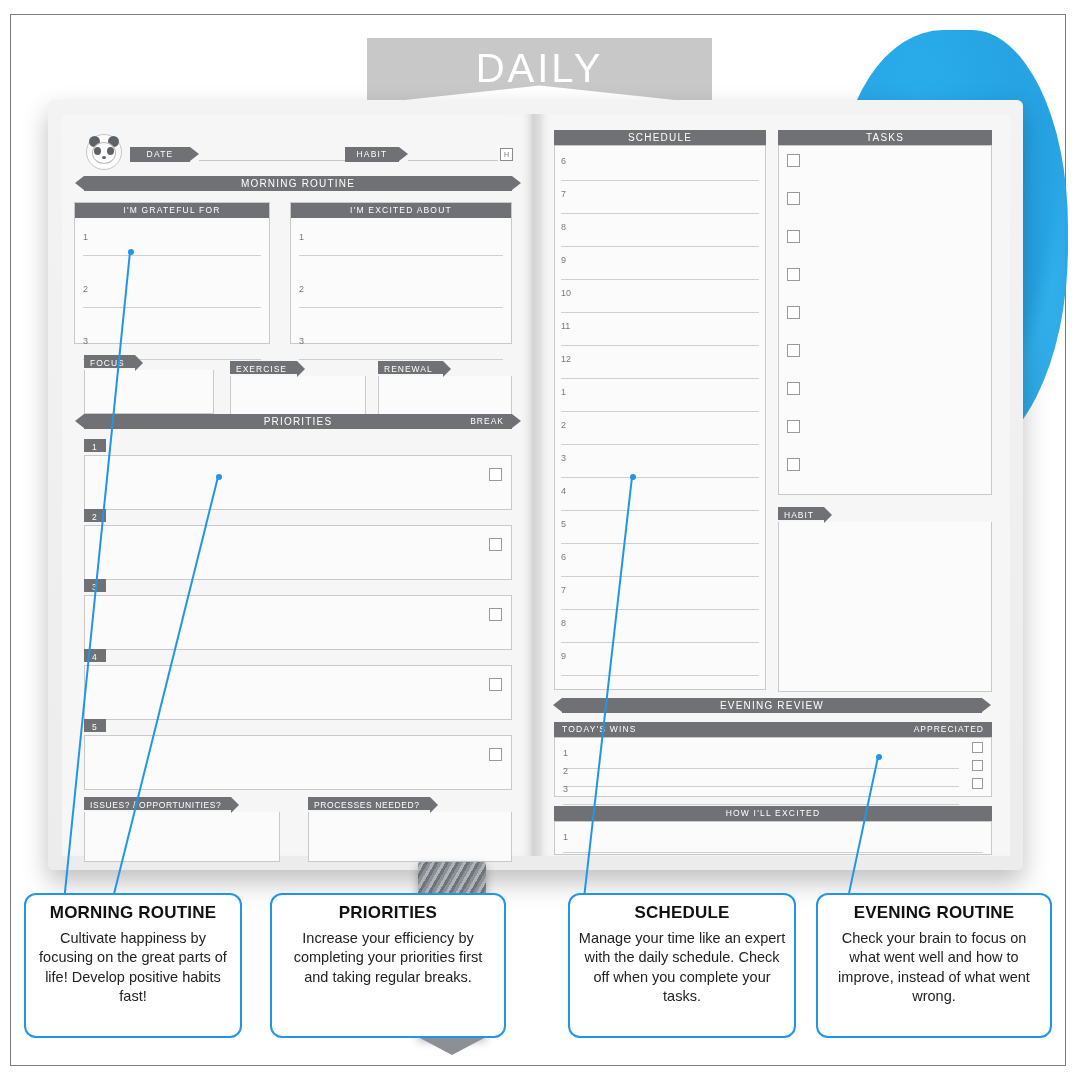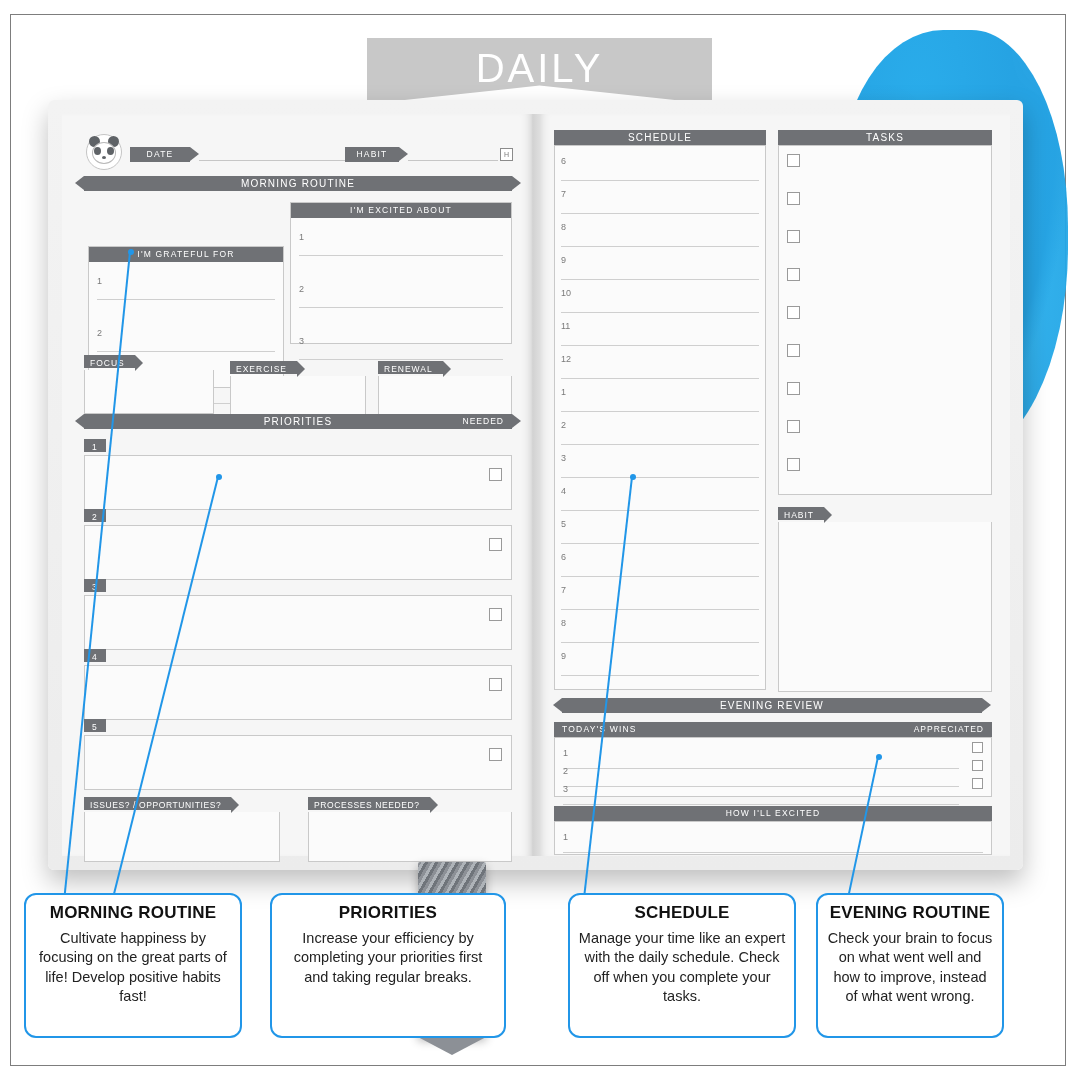--- a/index.html
+++ b/index.html
@@ -327,21 +327,21 @@
         <div class="bar small arrow-right">HABIT</div>
       </div>
       <div style="position:absolute; left:346px; top:46px; width:90px; border-bottom:1px solid #c6c6c6;"></div>
 
       <div class="tiny-sq" style="left:438px; top:34px;">H</div>
 
       <div style="position:absolute; left:22px; top:62px; width:428px;">
         <div class="bar arrow-right arrow-left">MORNING ROUTINE</div>
       </div>
 
-      <div class="box" style="position:absolute; left:26px; top:88px; width:196px; height:142px;margin-top:44px;">
+      <div class="box" style="position:absolute; left:12px; top:88px; width:196px; height:142px;">
         <div class="bar small" style="margin:0;">I'M GRATEFUL FOR</div>
         <div style="padding:8px 8px 0 8px;">
           <div style="margin-bottom:22px;">
             <span class="num">1</span>
             <div class="ruled-line" style="margin-top:10px;"></div>
           </div>
           <div style="margin-bottom:22px;">
             <span class="num">2</span>
             <div class="ruled-line" style="margin-top:10px;"></div>
           </div>
@@ -379,21 +379,21 @@
         <div class="box" style="width:136px; height:40px; border-top:none;"></div>
       </div>
       <div style="position:absolute; left:316px; top:244px; width:134px;">
         <div class="tab notch">RENEWAL</div>
         <div class="box" style="width:134px; height:40px; border-top:none;"></div>
       </div>
 
       <div style="position:absolute; left:22px; top:300px; width:428px;">
         <div class="bar arrow-right arrow-left">
           <span>PRIORITIES</span>
-          <span class="bar-right-label">NEEDED</span>
+          <span class="bar-right-label">BREAK</span>
         </div>
       </div>
 
       <div style="position:absolute; left:22px; top:322px; width:428px;">
         <div style="position:relative; height:70px;">
           <div class="tab" style="padding:2px 8px;">1</div>
           <div class="box" style="width:428px; height:55px; margin-top:1px;"></div>
           <div class="chk" style="position:absolute; right:10px; top:32px;"></div>
         </div>
         <div style="position:relative; height:70px;">
@@ -552,18 +552,18 @@
   <div class="callout" style="left:270px; top:893px; width:236px; height:145px;">
     <div class="c-title">PRIORITIES</div>
     <div class="c-body">Increase your efficiency by completing your priorities first and taking regular breaks.</div>
   </div>
 
   <div class="callout" style="left:568px; top:893px; width:228px; height:145px;">
     <div class="c-title">SCHEDULE</div>
     <div class="c-body">Manage your time like an expert with the daily schedule. Check off when you complete your tasks.</div>
   </div>
 
-  <div class="callout" style="left:816px; top:893px; width:188px; height:145px;">
+  <div class="callout" style="left:816px; top:893px; width:236px; height:145px;">
     <div class="c-title">EVENING ROUTINE</div>
     <div class="c-body">Check your brain to focus on what went well and how to improve, instead of what went wrong.</div>
   </div>
 
 </div>
 
 </body></html>

